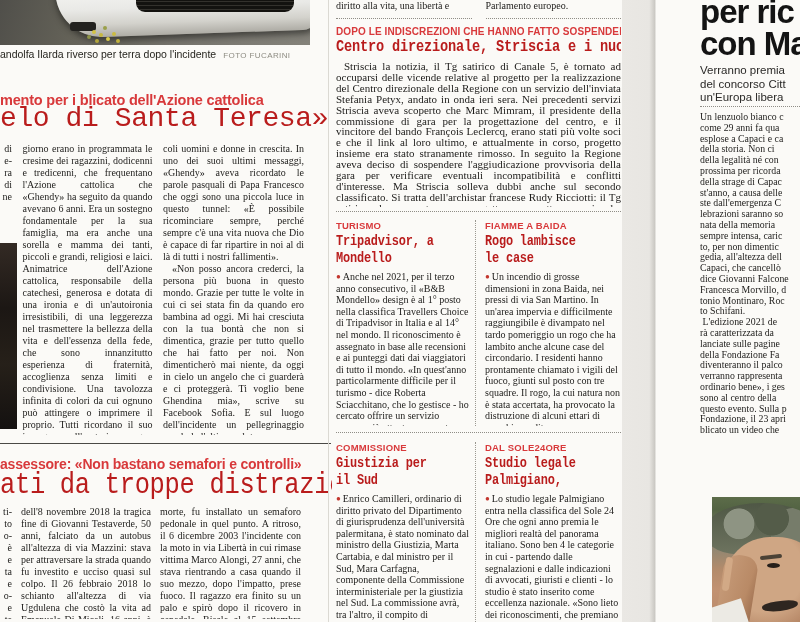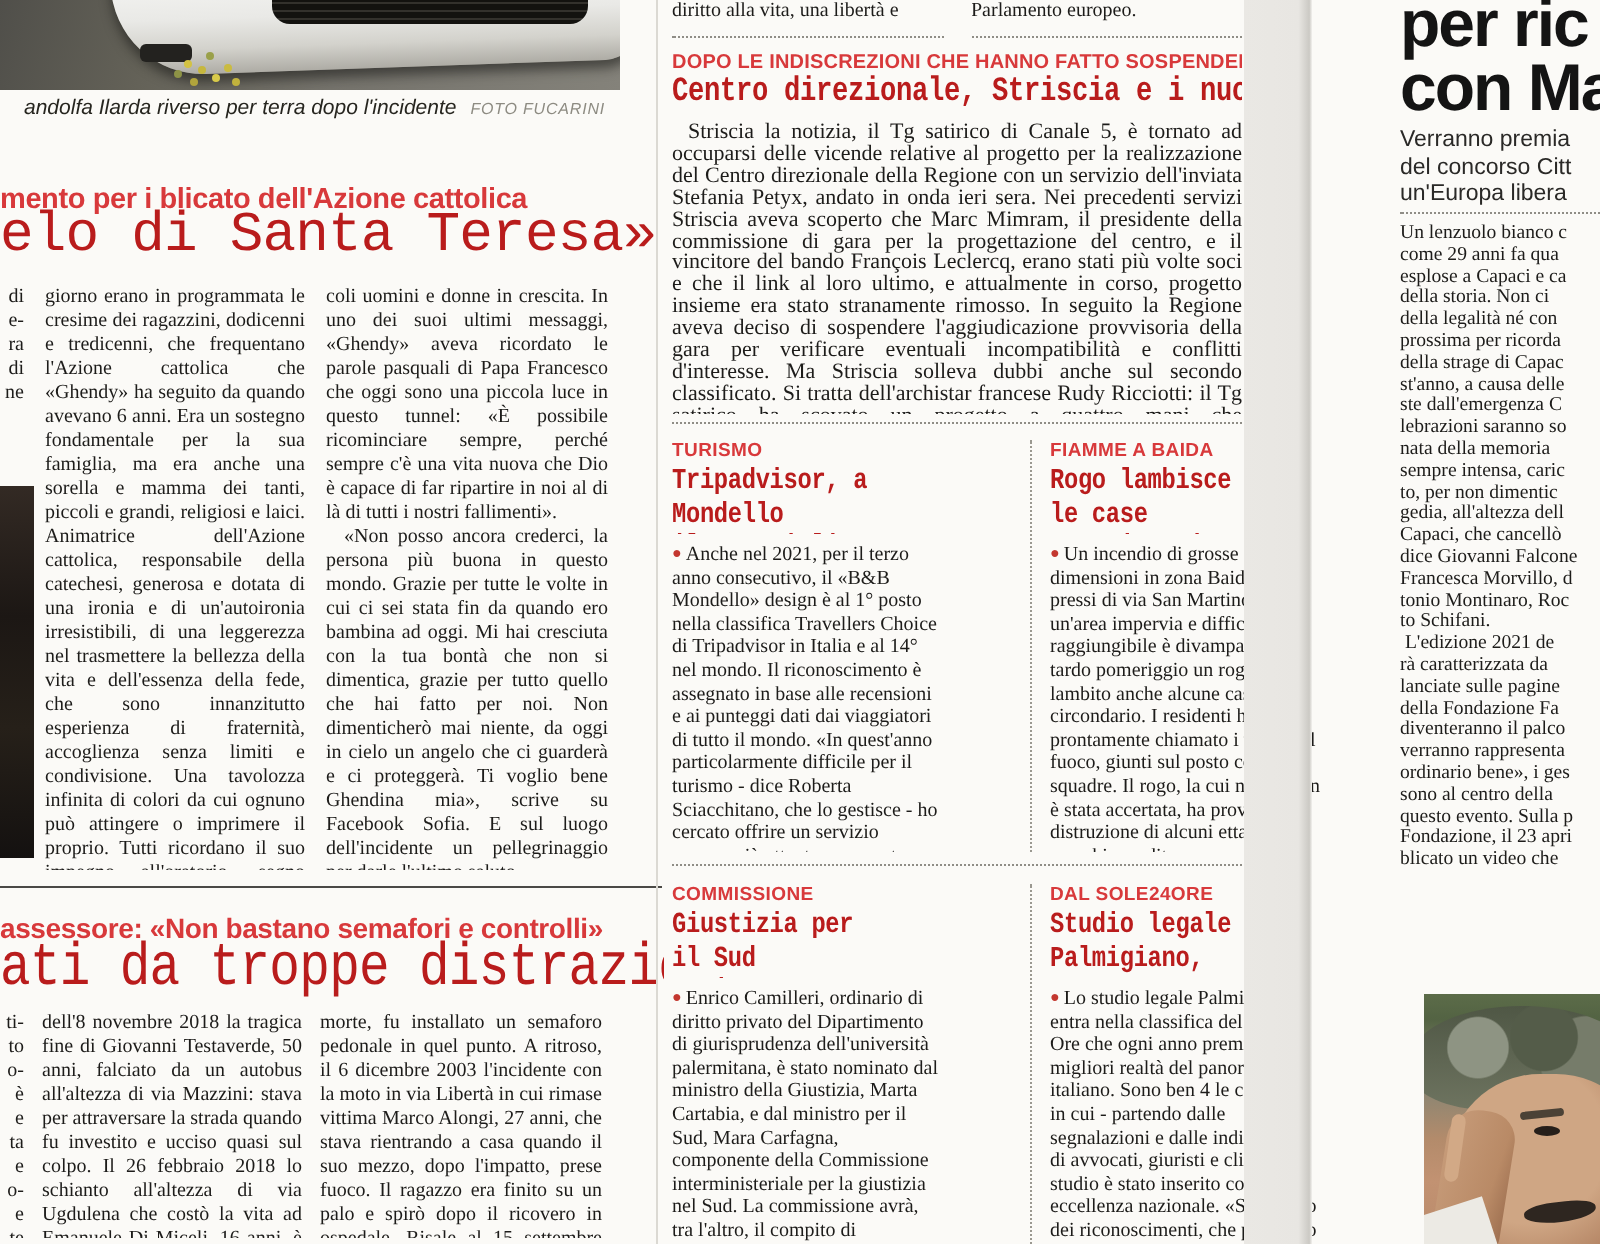--- a/index.html
+++ b/index.html
@@ -20,22 +20,22 @@
      background:linear-gradient(105deg,#504f4a 0%,#646258 25%,#75736c 55%,#84827a 100%);}
   .car-bumper{position:absolute;right:-8px;top:-16px;width:262px;height:50px;
      background:linear-gradient(180deg,#f5f5f3 0%,#e9e9e6 45%,#d3d2cc 75%,#aeaca5 100%);
      border-radius:4px 0 16px 46px;transform:rotate(-2deg);box-shadow:0 4px 6px rgba(20,20,18,.55);}
   .car-grille{position:absolute;right:16px;top:-2px;width:158px;height:14px;background:
      repeating-linear-gradient(180deg,#13120f 0 3px,#33312c 3px 4px);border-radius:0 0 9px 9px;}
   .car-vent{position:absolute;right:214px;top:22px;width:26px;height:9px;background:#23221f;border-radius:3px;}
   .weed{position:absolute;left:92px;top:30px;width:4px;height:4px;border-radius:50%;background:#d3c243;
      box-shadow:7px 3px 0 #c6b73e,14px 7px 0 #d8ca4a,3px 9px 0 #b1a43c,20px 2px 0 #cabb41,
      11px -4px 0 #9aa04a,24px 9px 0 #c1b23d,-5px 5px 0 #8d9346;}
-  .photo-caption{left:12px;top:48px;width:318px;font-family:"Liberation Sans",sans-serif;
-     font-size:10.5px;color:#26251f;font-style:italic;}
+  .photo-caption{left:0;top:48px;width:318px;font-family:"Liberation Sans",sans-serif;
+     font-size:10.5px;color:#26251f;}
   .photo-credit{font-size:8px;color:#8d8b82;margin-left:7px;letter-spacing:.4px;}
 
   .kicker1{left:0;top:92px;width:332px;font-size:14.5px;letter-spacing:-.2px;white-space:nowrap;overflow:hidden;}
   .headline1{left:0;top:103px;width:332px;font-size:28px;font-weight:400;letter-spacing:-.4px;
      white-space:nowrap;overflow:hidden;}
   .art1{left:0;top:143px;width:304px;height:292px;display:flex;gap:9px;overflow:hidden;justify-content:space-between;}
   .frag-col{width:12px;flex:none;font-size:10px;line-height:12px;overflow:hidden;white-space:pre-line;text-align:right;color:#1d1c1a;}
   .colA{width:130px;flex:none;}
   .colB{width:141px;flex:none;}
   .photo-sliver{left:0;top:243px;width:17px;height:186px;
@@ -53,21 +53,21 @@
   .mid{left:336px;top:0;width:285px;}
   .top-frags{display:flex;gap:14px;font-size:10px;line-height:11px;}
   .top-frags > div{flex:1;border-bottom:1px dotted #8f8d86;padding-bottom:7px;white-space:nowrap;overflow:hidden;}
   .m-kicker{left:336px;top:26px;width:285px;font-size:10px;letter-spacing:.1px;white-space:nowrap;overflow:hidden;}
   .m-headline{left:336px;top:37px;width:285px;height:22px;overflow:hidden;}
   .m-headline .scaleX{font-size:17px;font-weight:bold;letter-spacing:-.2px;transform:scaleX(.80);}
   .m-body{left:336px;top:61px;width:285px;height:146px;font-size:11px;line-height:10.9px;
      text-align:justify;overflow:hidden;text-indent:8px;}
   .m-rule1{left:336px;top:211px;width:285px;border-top:1px dotted #8f8d86;}
   .m-rule2{left:336px;top:432px;width:285px;border-top:1px dotted #8f8d86;}
-  .briefs{left:336px;display:flex;width:285px;gap:40px;}
+  .briefs{left:336px;display:flex;width:285px;}
   .briefs.row1{top:220px;height:206px;}
   .briefs.row2{top:442px;height:180px;}
   .brief{overflow:hidden;}
   .brief.first{width:133px;flex:none;padding-right:6px;}
   .brief.second{width:136px;flex:none;border-left:1px dotted #9a9890;padding-left:9px;}
   .b-kicker{font-size:9.5px;letter-spacing:.2px;white-space:nowrap;overflow:hidden;}
   .b-headline{height:34px;overflow:hidden;margin-top:2px;}
   .b-headline .scaleX{font-size:14.5px;font-weight:bold;line-height:16.5px;letter-spacing:-.2px;
      transform:scaleX(.82);white-space:pre-line;}
   .b-body{font-size:10px;line-height:11.6px;margin-top:4px;text-align:left;}

